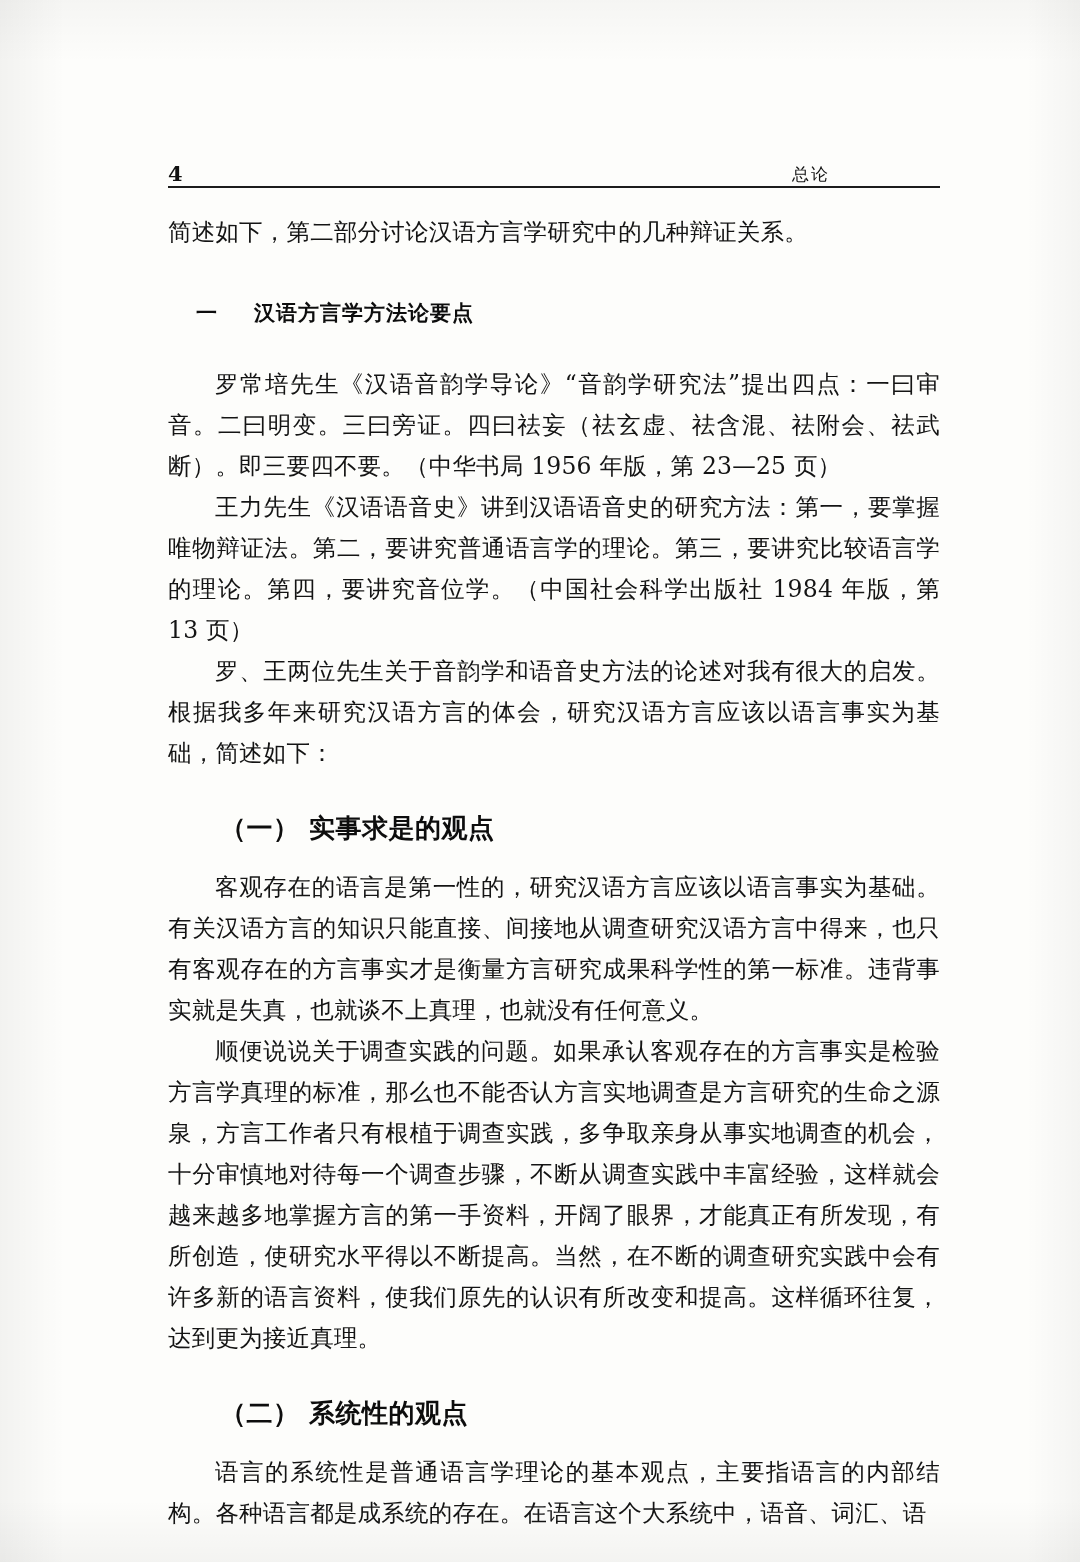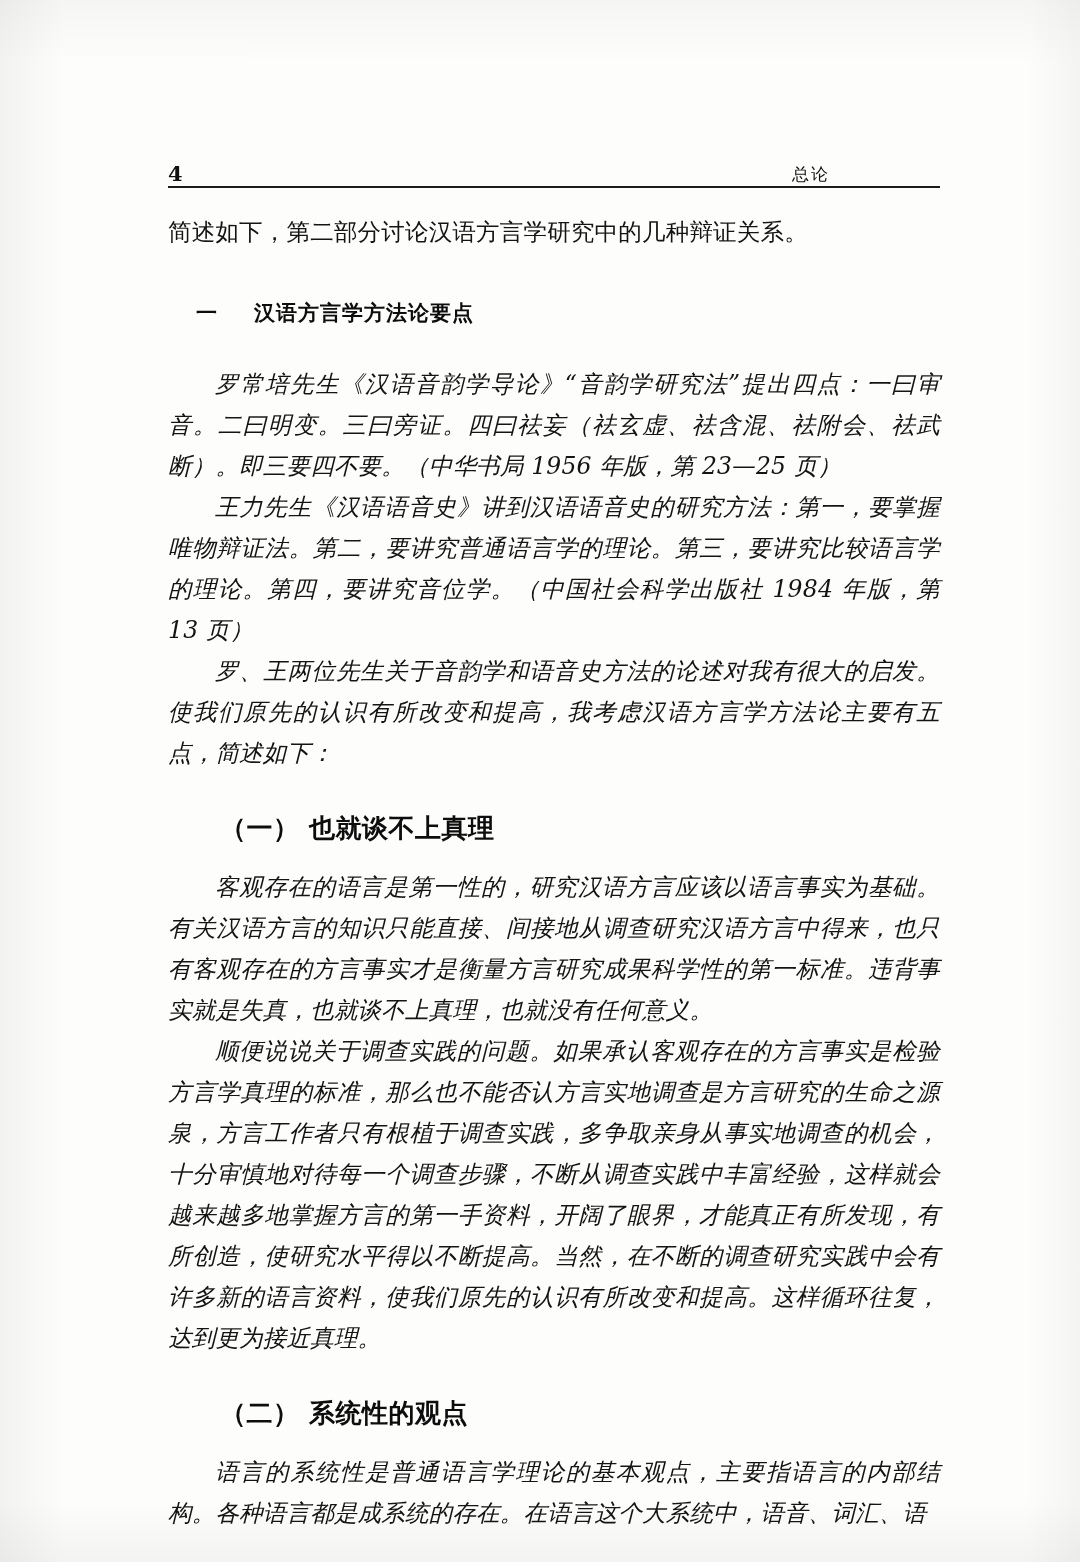--- a/index.html
+++ b/index.html
@@ -74,21 +74,20 @@
     text-align: justify;
     text-justify: inter-ideograph;
     letter-spacing: 0.2px;
     color: #141414;
   }
   p {
     margin: 0;
   }
   p.indent {
     text-indent: 2em;
-    font-style: italic;
   }
   h1.section-title {
     font-size: 21px;
     font-weight: bold;
     margin: 40px 0 30px 0;
     letter-spacing: 1px;
     color: #0d0d0d;
     font-family: "DejaVu Sans", "Liberation Sans", sans-serif;
   }
   h1.section-title .num {
@@ -124,24 +123,24 @@
 
       <p>简述如下，第二部分讨论汉语方言学研究中的几种辩证关系。</p>
 
       <h1 class="section-title">
         <span class="num">一</span><span>汉语方言学方法论要点</span>
       </h1>
 
       <div class="para-block">
         <p class="indent">罗常培先生《汉语音韵学导论》“音韵学研究法”提出四点：一曰审音。二曰明变。三曰旁证。四曰祛妄（祛玄虚、祛含混、祛附会、祛武断）。即三要四不要。（中华书局 1956 年版，第 23—25 页）</p>
         <p class="indent">王力先生《汉语语音史》讲到汉语语音史的研究方法：第一，要掌握唯物辩证法。第二，要讲究普通语言学的理论。第三，要讲究比较语言学的理论。第四，要讲究音位学。（中国社会科学出版社 1984 年版，第 13 页）</p>
-        <p class="indent">罗、王两位先生关于音韵学和语音史方法的论述对我有很大的启发。使我们原先的认识有所改变和提高，我考虑汉语方言学方法论主要有五点，简述如下：</p>
+        <p class="indent">罗、王两位先生关于音韵学和语音史方法的论述对我有很大的启发。根据我多年来研究汉语方言的体会，研究汉语方言应该以语言事实为基础，简述如下：</p>
       </div>
 
-      <h2 class="sub-title">（一） 也就谈不上真理</h2>
+      <h2 class="sub-title">（一） 实事求是的观点</h2>
       <div class="para-block">
         <p class="indent">客观存在的语言是第一性的，研究汉语方言应该以语言事实为基础。有关汉语方言的知识只能直接、间接地从调查研究汉语方言中得来，也只有客观存在的方言事实才是衡量方言研究成果科学性的第一标准。违背事实就是失真，也就谈不上真理，也就没有任何意义。</p>
         <p class="indent">顺便说说关于调查实践的问题。如果承认客观存在的方言事实是检验方言学真理的标准，那么也不能否认方言实地调查是方言研究的生命之源泉，方言工作者只有根植于调查实践，多争取亲身从事实地调查的机会，十分审慎地对待每一个调查步骤，不断从调查实践中丰富经验，这样就会越来越多地掌握方言的第一手资料，开阔了眼界，才能真正有所发现，有所创造，使研究水平得以不断提高。当然，在不断的调查研究实践中会有许多新的语言资料，使我们原先的认识有所改变和提高。这样循环往复，达到更为接近真理。</p>
       </div>
 
       <h2 class="sub-title">（二） 系统性的观点</h2>
       <div class="para-block">
         <p class="indent">语言的系统性是普通语言学理论的基本观点，主要指语言的内部结构。各种语言都是成系统的存在。在语言这个大系统中，语音、词汇、语</p>
       </div>
 

